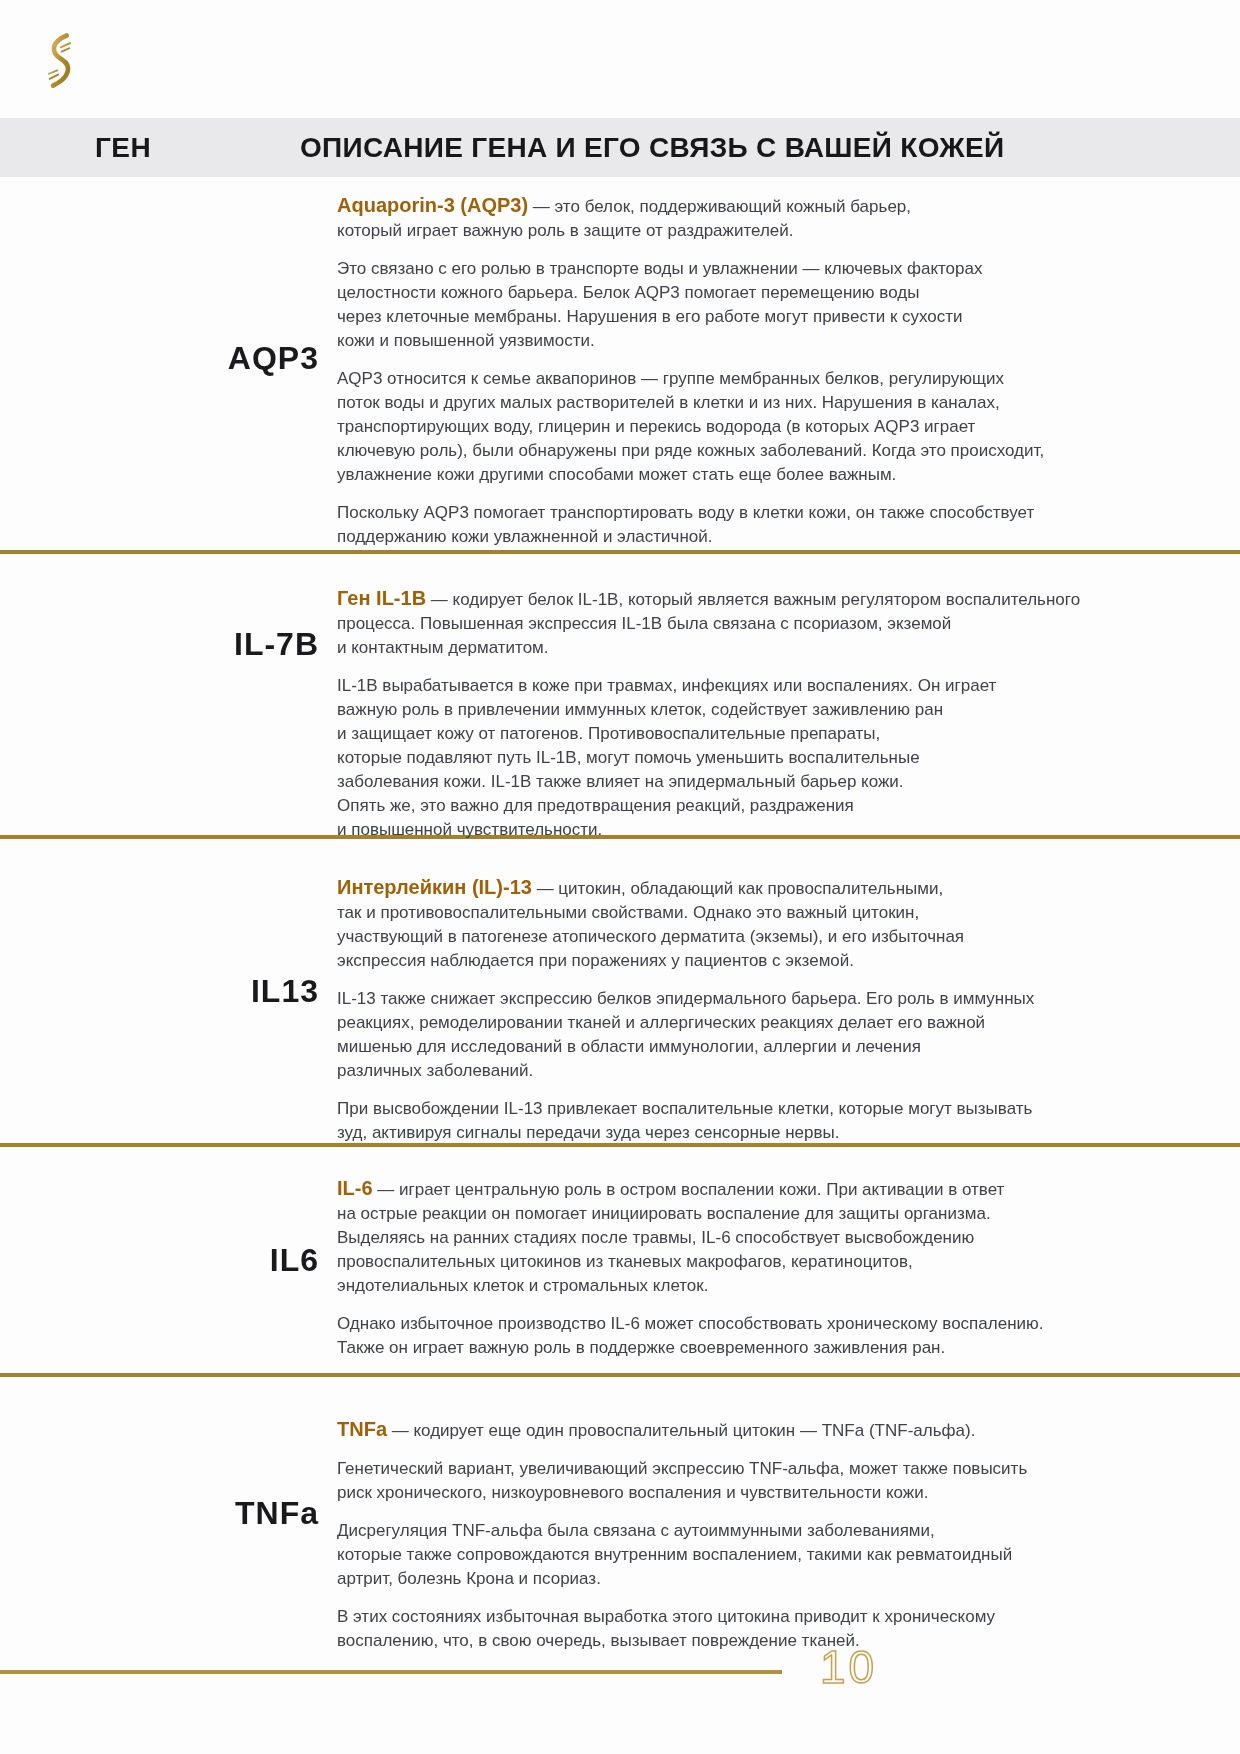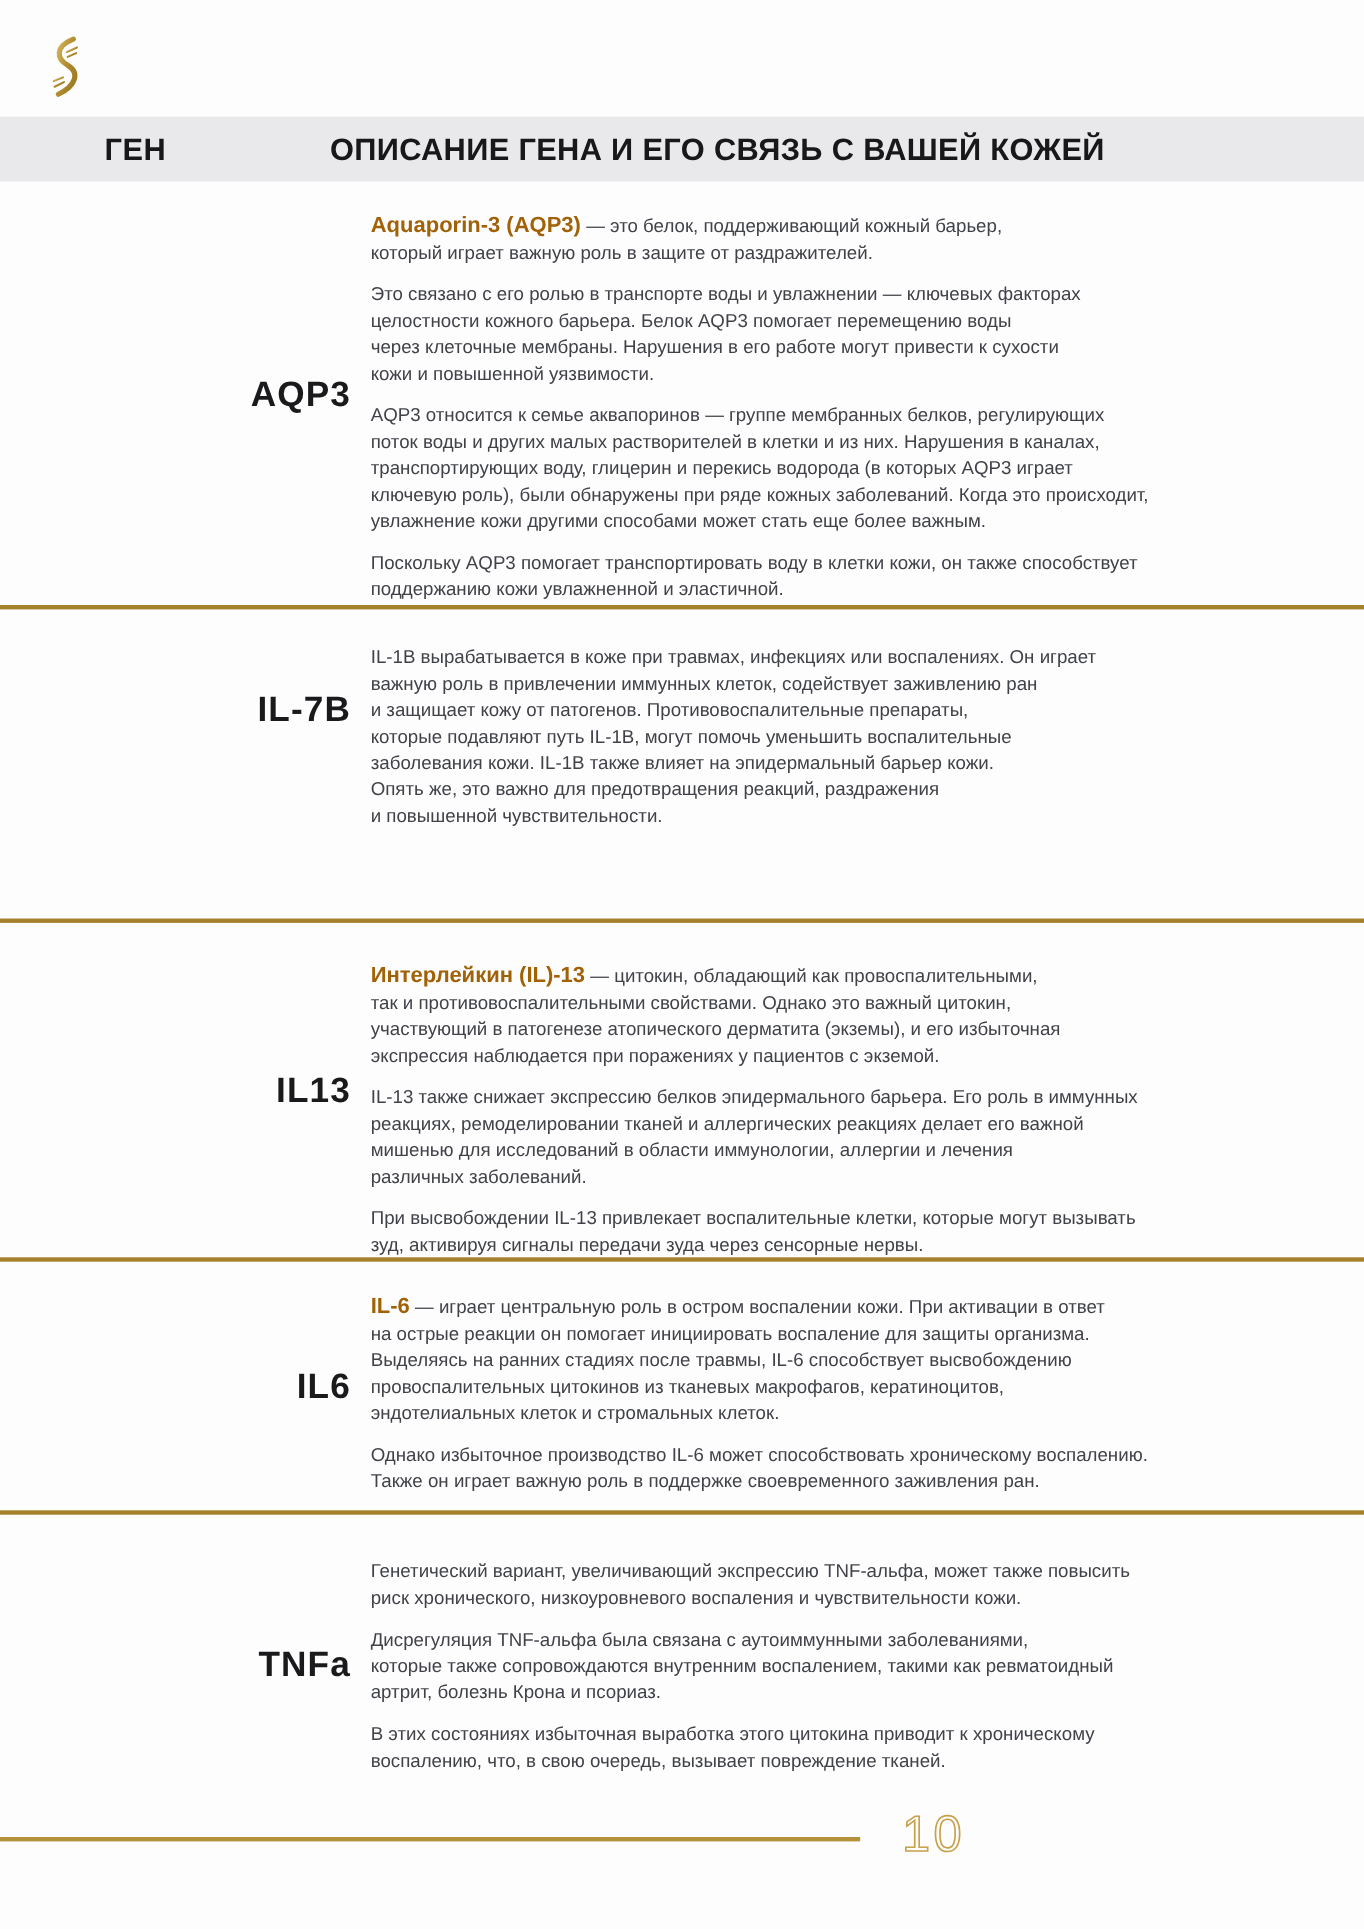--- a/index.html
+++ b/index.html
@@ -4,21 +4,21 @@
 <style>
   html,body{margin:0;padding:0;}
   body{
     width:1240px;height:1754px;position:relative;
     background:#fdfdfe;
     font-family:"Liberation Sans","DejaVu Sans",sans-serif;
     color:#404248;overflow:hidden;
   }
   .logo{position:absolute;left:42px;top:32px;width:34px;height:58px;}
   .header-bar{
-    position:absolute;left:0;top:106px;width:1240px;height:59px;
+    position:absolute;left:0;top:118px;width:1240px;height:59px;
     background:#e9e9eb;
   }
   .header-bar .col-gene{
     position:absolute;left:95px;top:0;height:59px;display:flex;align-items:center;
     font-weight:700;font-size:28px;color:#18181a;letter-spacing:.5px;
   }
   .header-bar .col-desc{
     position:absolute;left:300px;top:0;height:59px;display:flex;align-items:center;
     font-weight:700;font-size:28px;color:#18181a;letter-spacing:.3px;white-space:nowrap;text-align:right;
   }
@@ -100,20 +100,23 @@
       <p class="par"><span>Поскольку AQP3 помогает транспортировать воду в клетки кожи, он также способствует
 поддержанию кожи увлажненной и эластичной.</span></p>
     </div>
   </div>
 
   <div class="row r1 bordered">
     <div class="cell-gene label-high">
       <span class="gene-label">IL-7B</span>
     </div>
     <div class="cell-desc">
+      <p class="par"><strong class="lead">Ген IL-1B</strong><span> — кодирует белок IL-1B, который является важным регулятором воспалительного
+процесса. Повышенная экспрессия IL-1B была связана с псориазом, экземой
+и контактным дерматитом.</span></p>
       <p class="par"><span>IL-1B вырабатывается в коже при травмах, инфекциях или воспалениях. Он играет
 важную роль в привлечении иммунных клеток, содействует заживлению ран
 и защищает кожу от патогенов. Противовоспалительные препараты,
 которые подавляют путь IL-1B, могут помочь уменьшить воспалительные
 заболевания кожи. IL-1B также влияет на эпидермальный барьер кожи.
 Опять же, это важно для предотвращения реакций, раздражения
 и повышенной чувствительности.</span></p>
     </div>
   </div>
 
@@ -148,20 +151,21 @@
       <p class="par"><span>Однако избыточное производство IL-6 может способствовать хроническому воспалению.
 Также он играет важную роль в поддержке своевременного заживления ран.</span></p>
     </div>
   </div>
 
   <div class="row r4">
     <div class="cell-gene">
       <span class="gene-label">TNFa</span>
     </div>
     <div class="cell-desc">
+      <p class="par"><strong class="lead">TNFa</strong><span> — кодирует еще один провоспалительный цитокин — TNFa (TNF-альфа).</span></p>
       <p class="par"><span>Генетический вариант, увеличивающий экспрессию TNF-альфа, может также повысить
 риск хронического, низкоуровневого воспаления и чувствительности кожи.</span></p>
       <p class="par"><span>Дисрегуляция TNF-альфа была связана с аутоиммунными заболеваниями,
 которые также сопровождаются внутренним воспалением, такими как ревматоидный
 артрит, болезнь Крона и псориаз.</span></p>
       <p class="par"><span>В этих состояниях избыточная выработка этого цитокина приводит к хроническому
 воспалению, что, в свою очередь, вызывает повреждение тканей.</span></p>
     </div>
   </div>
 

